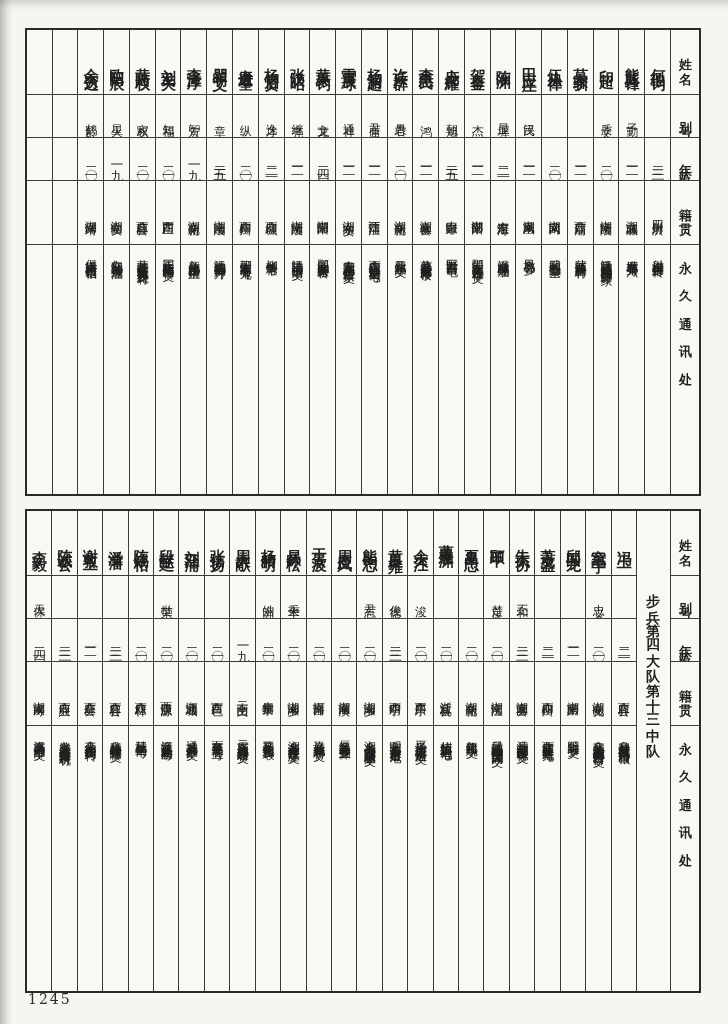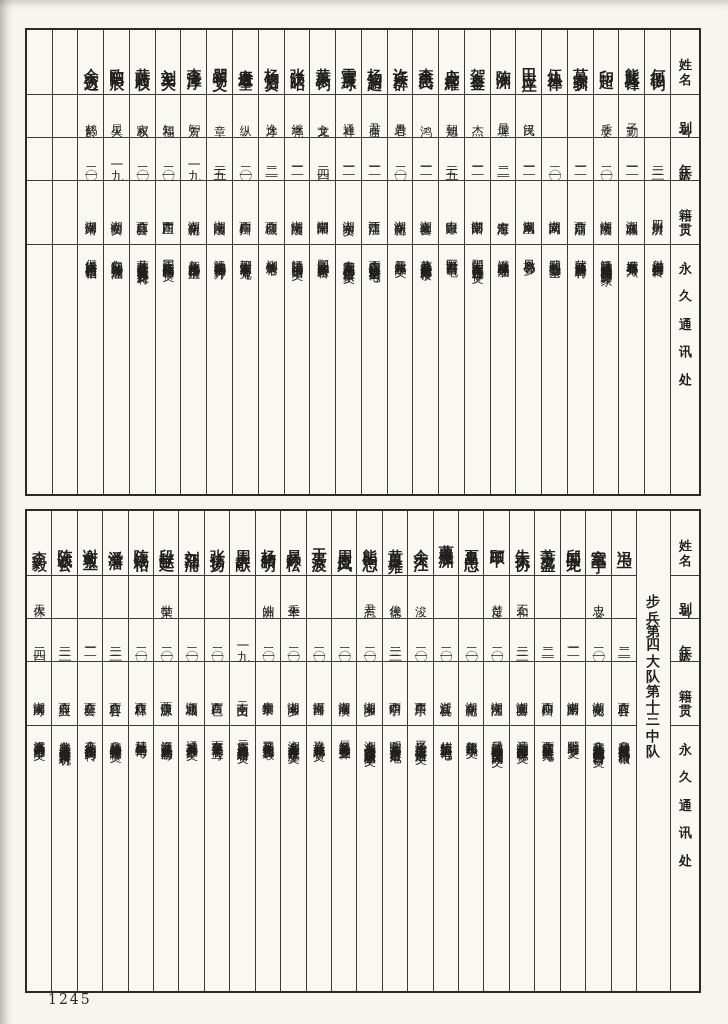--- a/index.html
+++ b/index.html
@@ -38,21 +38,21 @@
   .annot{ font-size:8px; letter-spacing:0; }
   .header-cell .vt{ font-size:13px; font-weight:700; }
   .hls0{ letter-spacing:14px; }
   .hls1{ letter-spacing:5px; }
   .hls2{ letter-spacing:5px; }
   .hls3{ letter-spacing:14px; }
   .hls4{ letter-spacing:28px; }
   .unit-label{ font-size:14px; font-weight:700; letter-spacing:15px; padding-top:72px; }
   .page-number{
     position:absolute; left:28px; top:991px;
-    font-family:"DejaVu Serif", serif; font-size:14px; letter-spacing:2px; color:#2e2c29;margin-left:20px;
+    font-family:"DejaVu Serif", serif; font-size:14px; letter-spacing:2px; color:#2e2c29;
   }
 </style>
 </head>
 <body>
 
 <div class="scan-page">
   <div class="roster top">
       <div class="col header-col">
         <div class="cell r0 header-cell">
           <span class="vt hls0">姓名</span>

